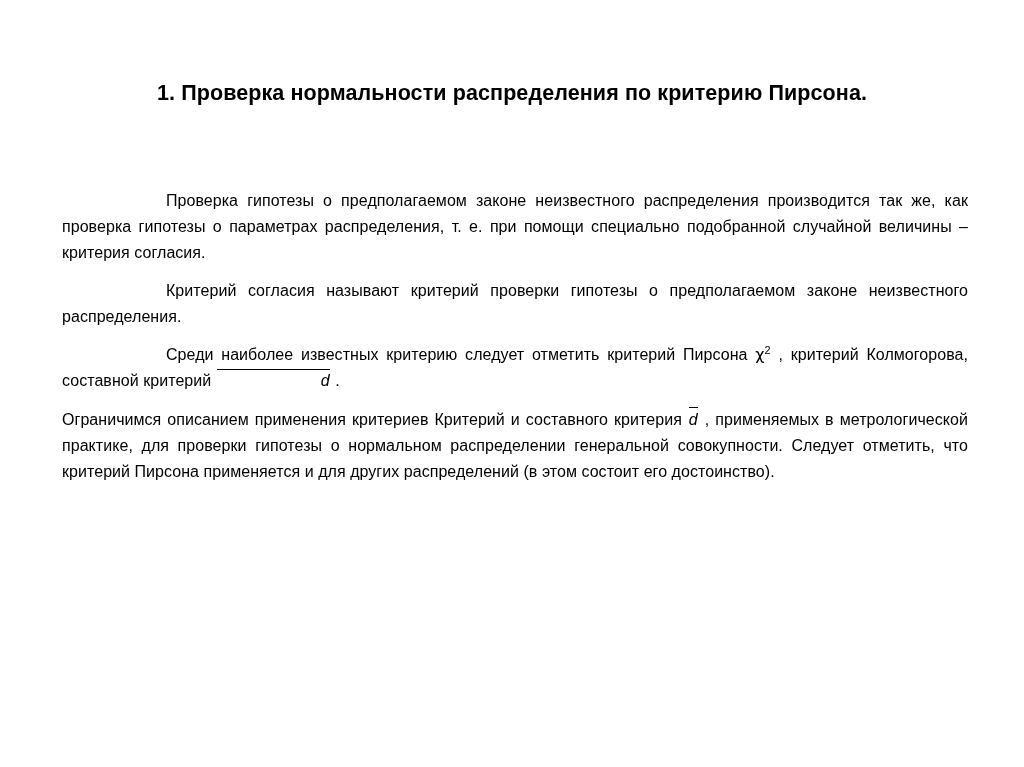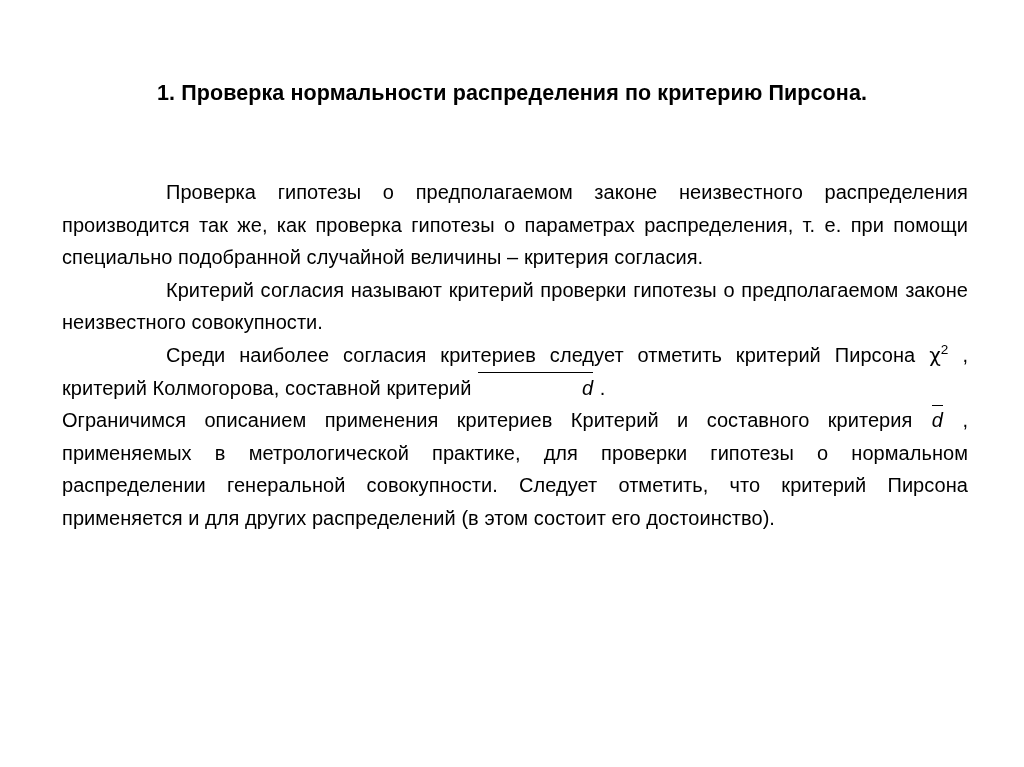--- a/index.html
+++ b/index.html
@@ -32,25 +32,25 @@
     line-height: 1.25;
     letter-spacing: 0.1px;
   }
   .body-block {
     position: absolute;
     left: 62px;
     top: 176px;
     width: 906px;
   }
   .para {
-    font-size: 20px;
+    font-size: 16px;
     line-height: 1.63;
     text-align: justify;
     text-justify: inter-word;
-    margin: 0 0 0 0;
+    margin: 12px 0 0 0;
     letter-spacing: 0.05px;
   }
   .para.indent {
     text-indent: 104px;
   }
   .para.noindent {
     text-indent: 0;
   }
   
   .sup {
@@ -80,24 +80,24 @@
 <body>
 
 <div class="slide">
 
   <h1 class="slide-title">1. Проверка нормальности распределения по критерию Пирсона.</h1>
 
   <div class="body-block">
 
     <p class="para indent">Проверка гипотезы о предполагаемом законе неизвестного распределения производится так же, как проверка гипотезы о параметрах распределения, т. е. при помощи специально подобранной случайной величины – критерия согласия.</p>
 
-    <p class="para indent">Критерий согласия называют критерий проверки гипотезы о предполагаемом законе неизвестного совокупности.</p>
+    <p class="para indent">Критерий согласия называют критерий проверки гипотезы о предполагаемом законе неизвестного распределения.</p>
 
     <p class="para indent">
-      <span>Среди наиболее согласия критериев следует отметить критерий Пирсона </span><span class="chi">χ</span><span class="sup">2</span><span> , критерий Колмогорова, составной критерий </span><span class="dbar">d</span><span> .</span>
+      <span>Среди наиболее известных критерию следует отметить критерий Пирсона </span><span class="chi">χ</span><span class="sup">2</span><span> , критерий Колмогорова, составной критерий </span><span class="dbar">d</span><span> .</span>
     </p>
 
     <p class="para noindent">
       <span>Ограничимся описанием применения критериев Критерий и составного критерия </span><span class="dbar">d</span><span> , применяемых в метрологической практике, для проверки гипотезы о нормальном распределении генеральной совокупности. Следует отметить, что критерий Пирсона применяется и для других распределений (в этом состоит его достоинство).</span>
     </p>
 
   </div>
 </div>
 
 </body></html>

